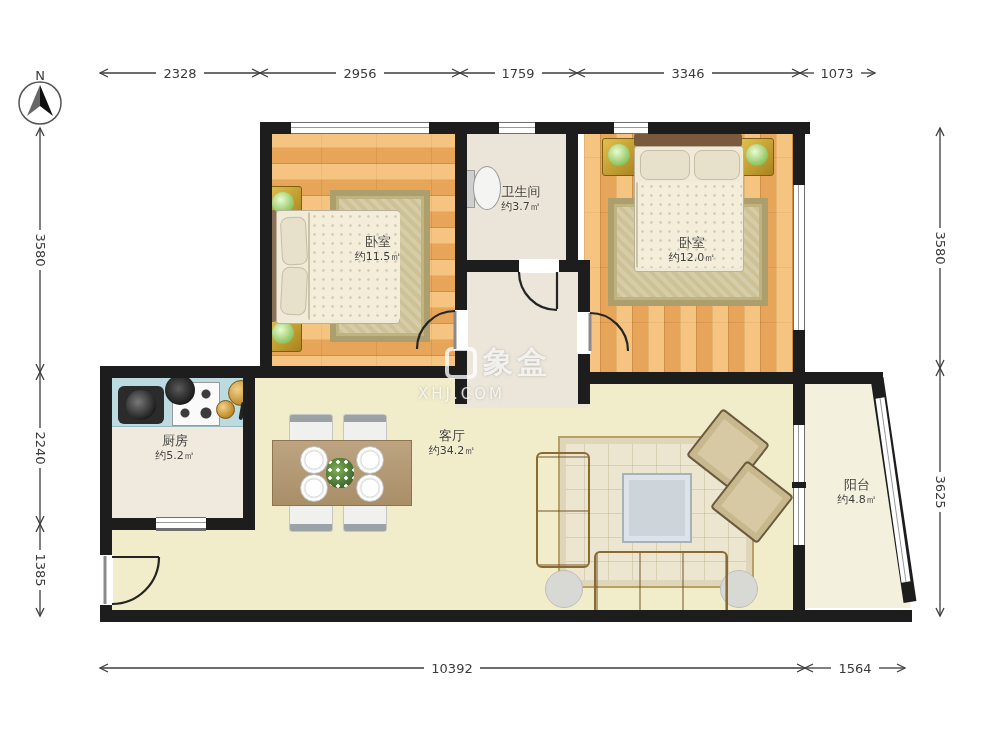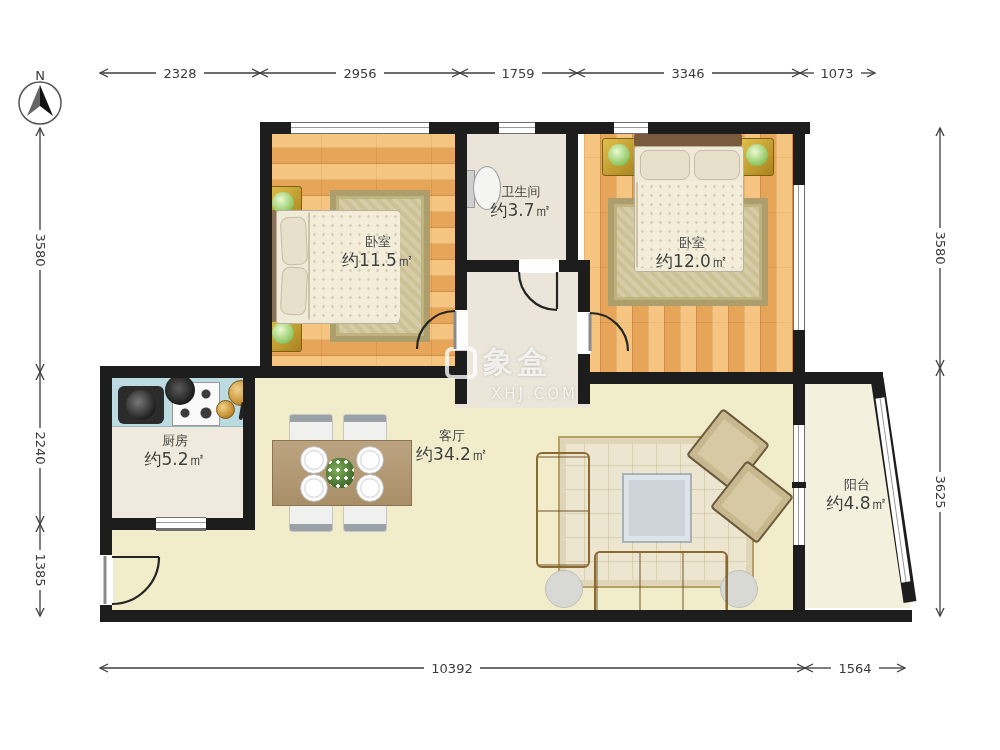--- a/index.html
+++ b/index.html
@@ -33,22 +33,22 @@
   .pillow{position:absolute;background:#e7e0ca;border:1px solid #c6bda4;border-radius:8px;}
   .duvet{position:absolute;background-color:#f3edda;border-left:2px solid #cdc4a8;border-radius:2px;
     background-image:radial-gradient(rgba(170,160,130,.4) 1px,transparent 1.6px);background-size:9px 9px;}
   .nstand{position:absolute;background:linear-gradient(135deg,#e2c04c,#a8831e);border:1px solid #7c5f12;border-radius:3px;}
   .lamp{position:absolute;left:5px;top:5px;width:22px;height:22px;border-radius:50%;
     background:radial-gradient(circle at 40% 35%,#eafbd0,#8dc45e 70%,#5e9340);}
   .sofa{position:absolute;background:linear-gradient(135deg,#e6c77f,#c99a4a);border:2px solid #8a6a30;border-radius:6px;}
   .chair{position:absolute;width:42px;height:26px;background:#f0f0ee;border:1px solid #c6c6c2;border-radius:3px;}
   .plate{position:absolute;width:26px;height:26px;border-radius:50%;background:radial-gradient(#fff 45%,#dadada 48%,#fff 60%);border:1px solid #c0c0c0;}
   .room-label{position:absolute;z-index:10;text-align:center;color:#3f3f38;font-size:13px;line-height:1.25;text-shadow:0 0 2px rgba(255,255,255,.7);}
-  .room-label .area{font-size:17px;}
-  #watermark{position:absolute;z-index:12;text-align:right;color:rgba(255,255,255,.78);
+  .room-label .area{font-size:11px;}
+  #watermark{position:absolute;z-index:12;text-align:left;color:rgba(255,255,255,.78);
     text-shadow:0 0 3px rgba(120,120,110,.45);}
   #watermark .brand{font-size:30px;font-weight:bold;letter-spacing:4px;display:flex;align-items:center;justify-content:center;gap:6px;}
   #watermark .logo{display:inline-block;width:24px;height:24px;border:4px solid rgba(255,255,255,.78);border-radius:7px;}
   #watermark .site{font-size:15px;letter-spacing:3px;margin-top:2px;}
   svg.layer{position:absolute;left:0;top:0;pointer-events:none;}
   #base-layer{z-index:1;}
   #overlay{z-index:15;}
   svg text{font-family:"DejaVu Sans","Liberation Sans",sans-serif;font-size:13px;fill:#3a3a3a;}
 </style>
 </head>

